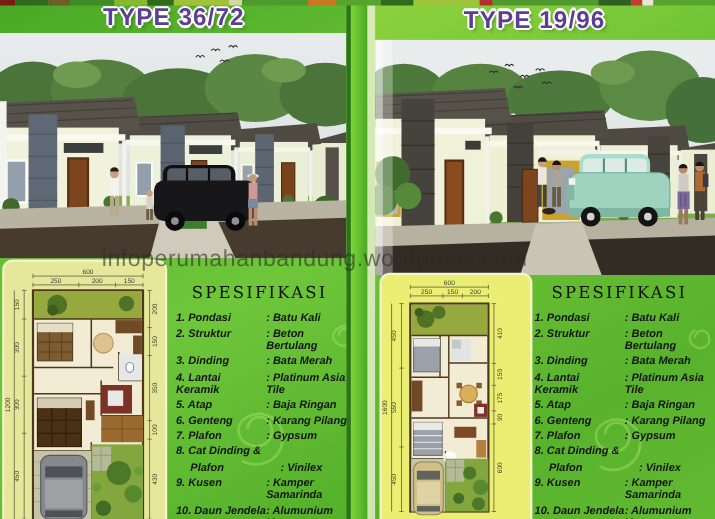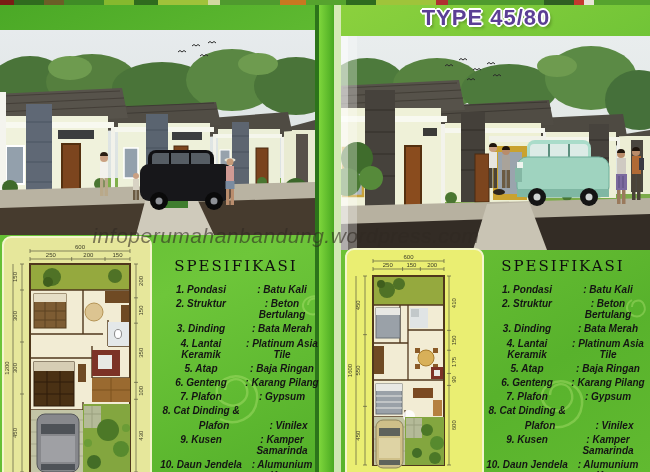--- a/index.html
+++ b/index.html
@@ -36,27 +36,27 @@
   
   .spec-title{position:absolute;z-index:12;text-align:center;
     font-family:"DejaVu Serif",serif;font-weight:normal;font-size:15px;
     letter-spacing:2px;color:#0e0e0e;}
   #spec-title-left{left:150px;top:257px;width:172px;}
   #spec-title-right{left:480px;top:257px;width:166px;}
   .spec-list{position:absolute;z-index:12;font-style:italic;font-weight:bold;
     font-size:10px;line-height:11px;color:#141414;}
   #spec-list-left{left:160px;top:284px;width:162px;}
   #spec-list-right{left:486px;top:284px;width:162px;}
-  .spec-row{display:flex;margin-bottom:3.2px;text-align:center;}
+  .spec-row{display:flex;margin-bottom:3.2px;}
   .spec-label{flex:0 0 82px;}
   .spec-value{flex:1;font-style:italic;}
   
   #watermark{position:absolute;left:0;top:224px;width:572px;text-align:center;
     font-size:21px;letter-spacing:.5px;color:rgba(48,42,35,.6);z-index:35;
-    pointer-events:none;white-space:nowrap;font-style:italic;}
+    pointer-events:none;white-space:nowrap;}
   
   .swirl{position:absolute;z-index:6;opacity:.33;}
 </style>
 </head>
 <body>
 
 <div id="stage">
 
   <section class="panel" id="panel-left"></section>
   <section class="panel" id="panel-right"></section>
@@ -67,21 +67,22 @@
   <svg class="swirl" style="left:283px;top:280px" width="50" height="50">
     <path d="M25 25c0-7 9-9 12-2c3 7-3 13-10 11c-9-3-9-12-2-16c9-5 19 2 18 12" stroke="#c6ef84" stroke-width="2" fill="none"></path>
   </svg>
   <svg class="swirl" style="left:505px;top:350px" width="90" height="90">
     <path d="M45 45c0-12 16-15 21-4c5 12-6 22-17 19C34 56 33 40 45 34c16-8 34 4 32 21c-2 19-22 27-37 19" stroke="#c6ef84" stroke-width="2.4" fill="none"></path>
   </svg>
   <svg class="swirl" style="left:610px;top:285px" width="45" height="45">
     <path d="M22 22c0-7 9-9 12-2c3 7-3 13-10 11c-9-3-9-12-2-16" stroke="#c6ef84" stroke-width="2" fill="none"></path>
   </svg>
 
-  <div class="panel-title" style="left:322px;width:328px;top:5px">TYPE 45/80</div>
+  <div class="panel-title" style="left:0;width:316px">TYPE 36/72</div>
+  <div class="panel-title" style="left:322px;width:328px;top:5px">TYPE 19/96</div>
 
   <div class="photo" id="photo-left">
     <svg width="315" height="205" viewBox="0 0 315 205">
       <defs>
         <linearGradient id="skyL" x1="0" y1="0" x2="0" y2="1">
           <stop offset="0" stop-color="#e7ebed"></stop>
             <stop offset="1" stop-color="#d7dfdc"></stop>
         </linearGradient>
       </defs>
       <rect width="315" height="205" fill="url(#skyL)"></rect>

